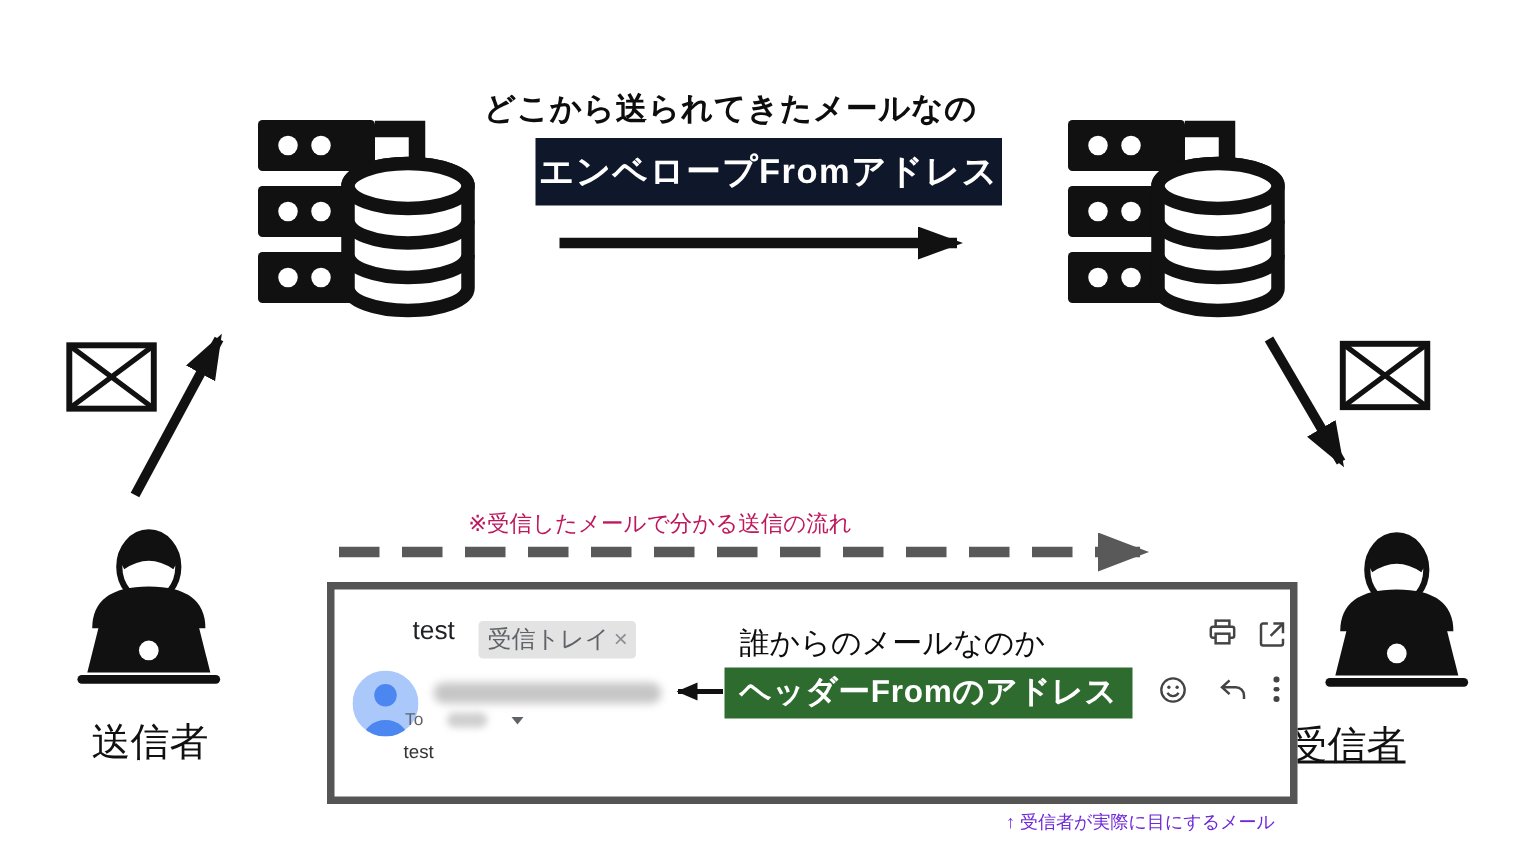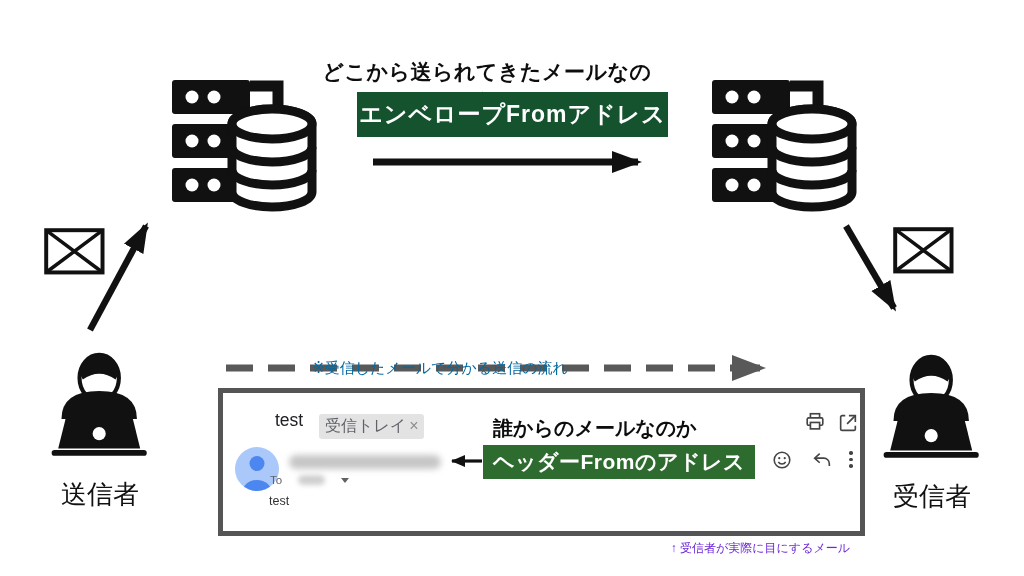--- a/index.html
+++ b/index.html
@@ -13,26 +13,26 @@
   
   .top-question{
     left:322px;top:58px;width:330px;text-align:center;
     font-size:21px;font-weight:bold;color:#0d0d0d;letter-spacing:.5px;z-index:1;
   }
   .red-box{
     left:357px;top:92px;width:311px;height:45px;line-height:45px;text-align:center;
     background:#8b0d12;color:#fff;font-size:23px;font-weight:bold;letter-spacing:1px;z-index:1;
   }
   .flow-note{
-    left:270px;top:359px;width:340px;text-align:center;
-    font-size:15px;color:#0369a1;z-index:1;
+    left:270px;top:340px;width:340px;text-align:center;
+    font-size:15px;color:#be185d;z-index:1;
   }
   .person-label{width:100px;text-align:center;font-size:26px;color:#111;z-index:1;}
   .sender-label{left:50px;top:477px;}
-  .receiver-label{left:882px;top:479px;}
+  .receiver-label{left:848px;top:479px;text-decoration:underline;}
   .bottom-note{
     left:580px;top:540px;width:270px;text-align:right;
     font-size:12px;color:#6d28d9;z-index:1;
   }
 
   
   .inset{
     left:218px;top:388px;width:647px;height:148px;box-sizing:border-box;
     border:5px solid #ec4899;background:#fff;z-index:2;
   }
@@ -56,21 +56,21 @@
   }
   .to-row{position:absolute;left:47px;top:80px;height:14px;display:flex;align-items:center;gap:16px;}
   .to-row .to-label{font-size:11.5px;color:#5f6368;}
   .to-blob{width:27px;height:10px;background:#cfcfcf;border-radius:5px;filter:blur(2.5px);}
   .to-caret{width:0;height:0;border-left:4.5px solid transparent;border-right:4.5px solid transparent;border-top:5px solid #5f6368;}
   .inset .body-text{position:absolute;left:46px;top:101px;font-size:12.5px;color:#333;}
 
   
   .header-question{
     left:452px;top:415px;width:190px;text-align:center;
-    font-size:20px;font-weight:bold;color:#0d0d0d;z-index:3;white-space:nowrap;padding-left:41px;
+    font-size:20px;font-weight:normal;color:#0d0d0d;z-index:3;white-space:nowrap;padding-left:41px;
   }
   .green-box{
     left:483px;top:445px;width:272px;height:34px;line-height:34px;text-align:center;
     background:#2e6b2e;color:#fff;font-size:21px;font-weight:bold;letter-spacing:.5px;z-index:3;
   }
   svg.ov{position:absolute;z-index:3;}
 </style>
 </head>
 <body>
 
@@ -136,21 +136,21 @@
     <line x1="90" y1="330" x2="146" y2="226" stroke="#111" stroke-width="6.5" marker-end="url(#mk-black)"></line>
     <line x1="846" y1="226" x2="894" y2="308" stroke="#111" stroke-width="6.5" marker-end="url(#mk-black)"></line>
 
     <g>
       <line x1="226" y1="368" x2="740" y2="368" stroke="#595959" stroke-width="7" stroke-dasharray="27 15" style="stroke: rgb(89, 89, 89);"></line>
       <line x1="736" y1="368" x2="760" y2="368" stroke="#595959" stroke-width="7" marker-end="url(#mk-gray)"></line>
     </g>
   </svg>
 
   <div class="abs top-question">どこから送られてきたメールなのか</div>
-  <div class="abs red-box" style="background-color: #14532d;">エンベロープFromアドレス</div>
+  <div class="abs red-box" style="background-color: #0f172a;">エンベロープFromアドレス</div>
   <div class="abs flow-note">※受信したメールで分かる送信の流れ</div>
   <div class="abs person-label sender-label">送信者</div>
   <div class="abs person-label receiver-label">受信者</div>
 
   <div class="abs inset" style="border-color: rgb(85, 85, 85);">
     <span class="subject">test</span>
 
     <span class="tag" style="background-color: rgb(227, 227, 227);">
       <span>受信トレイ</span><span class="tag-x">×</span>
     </span>

